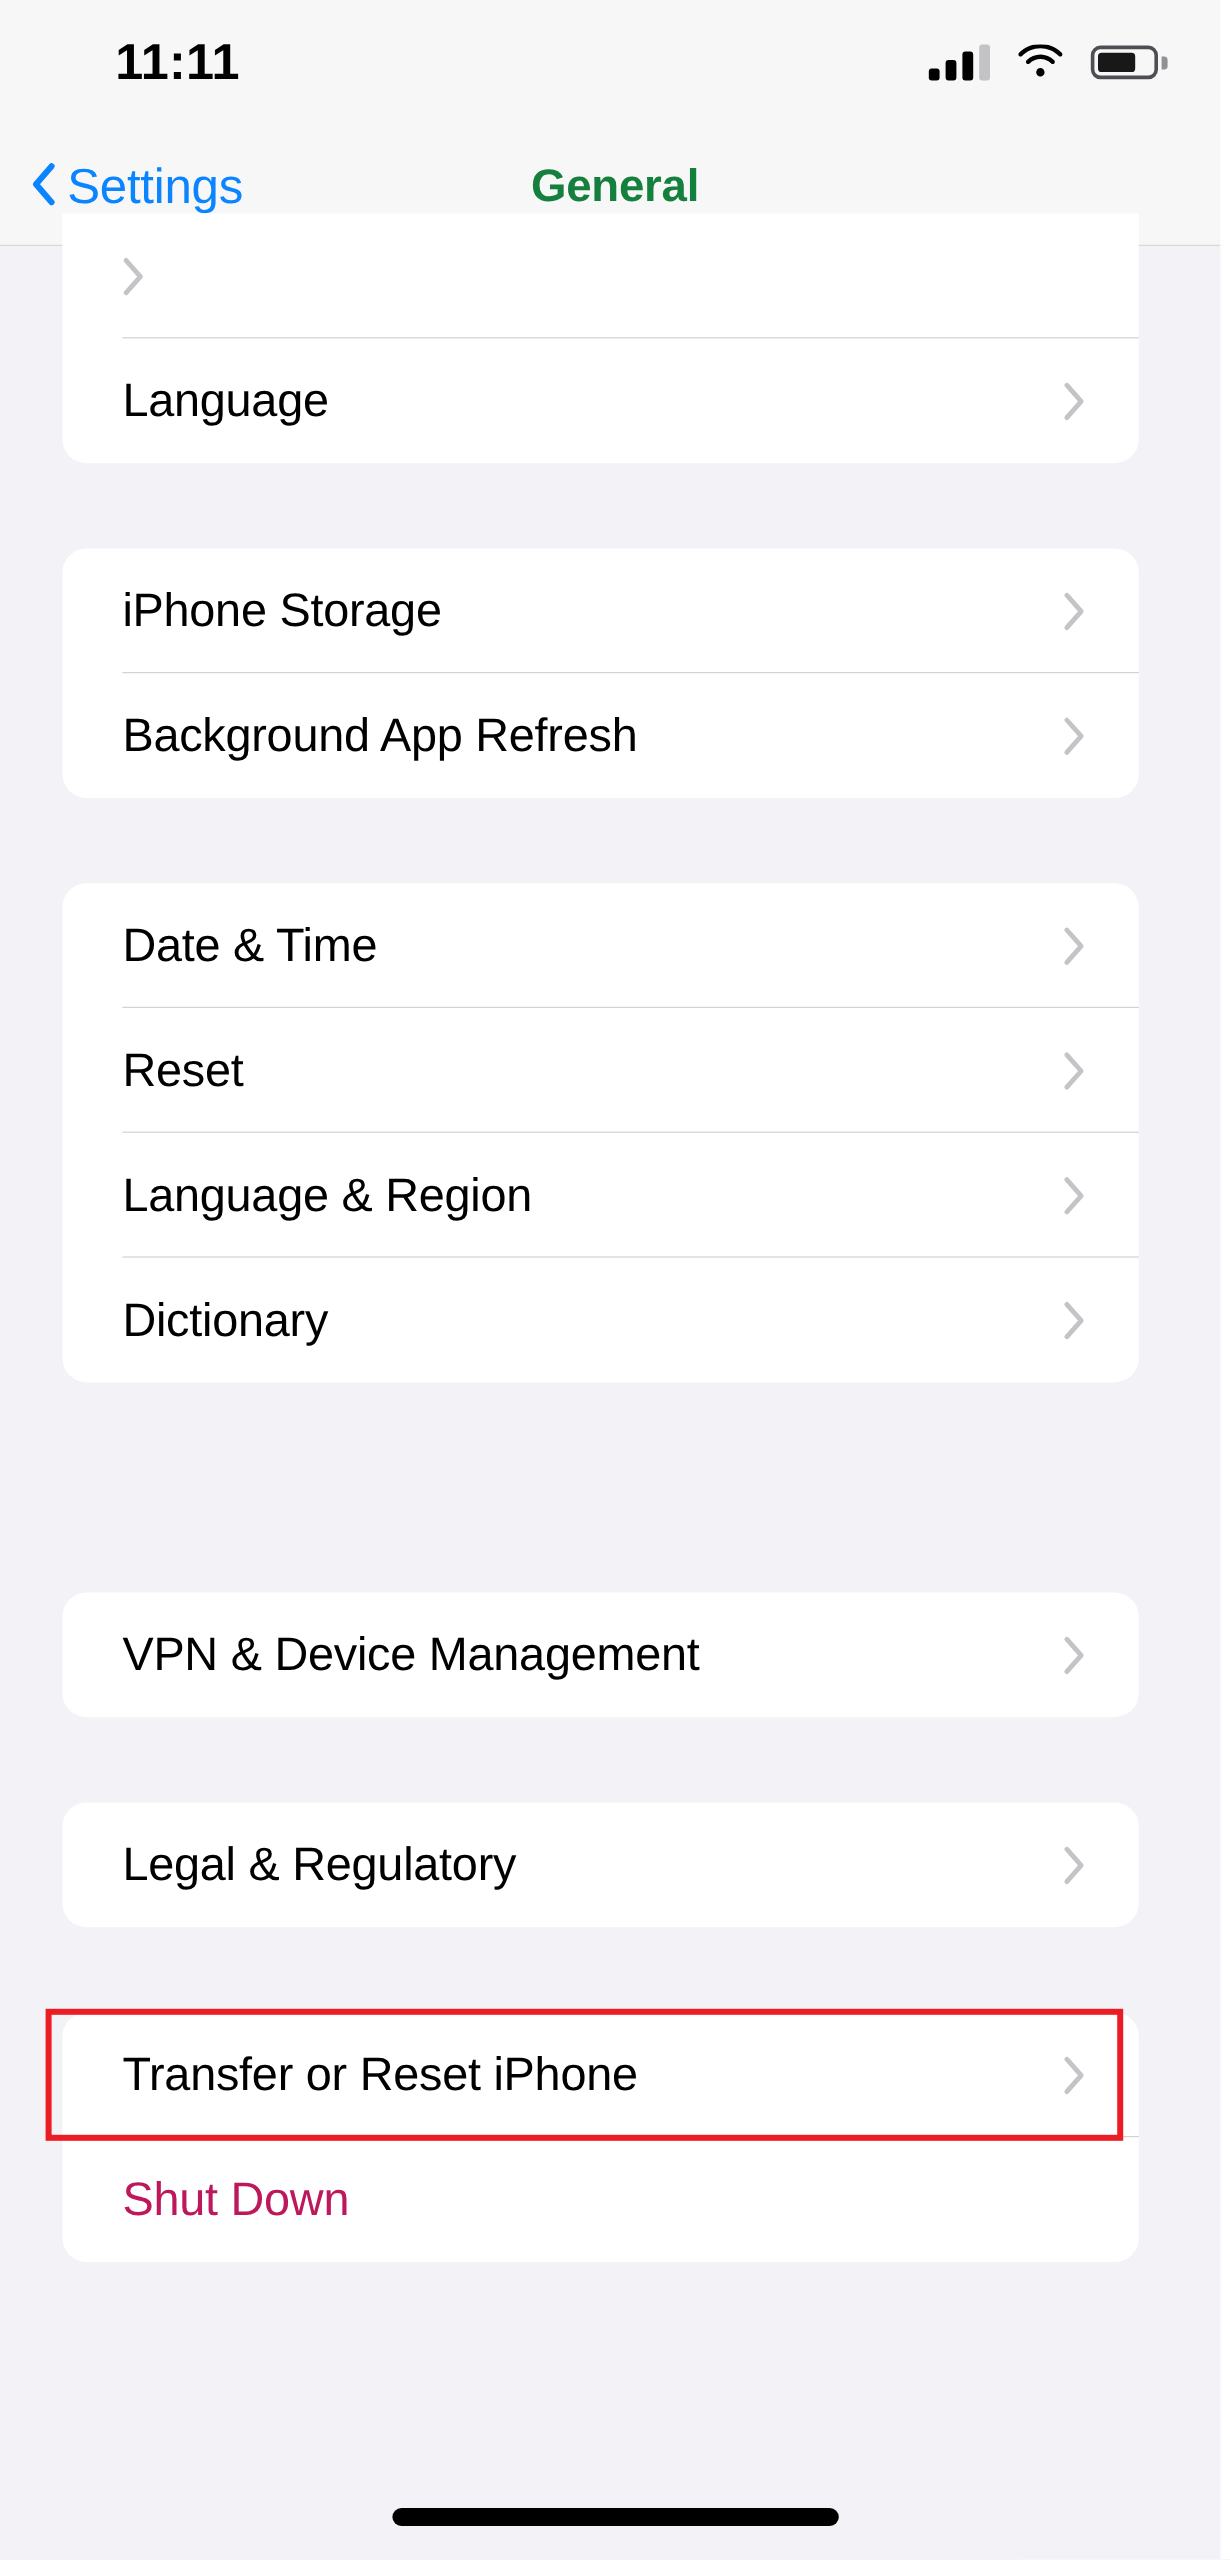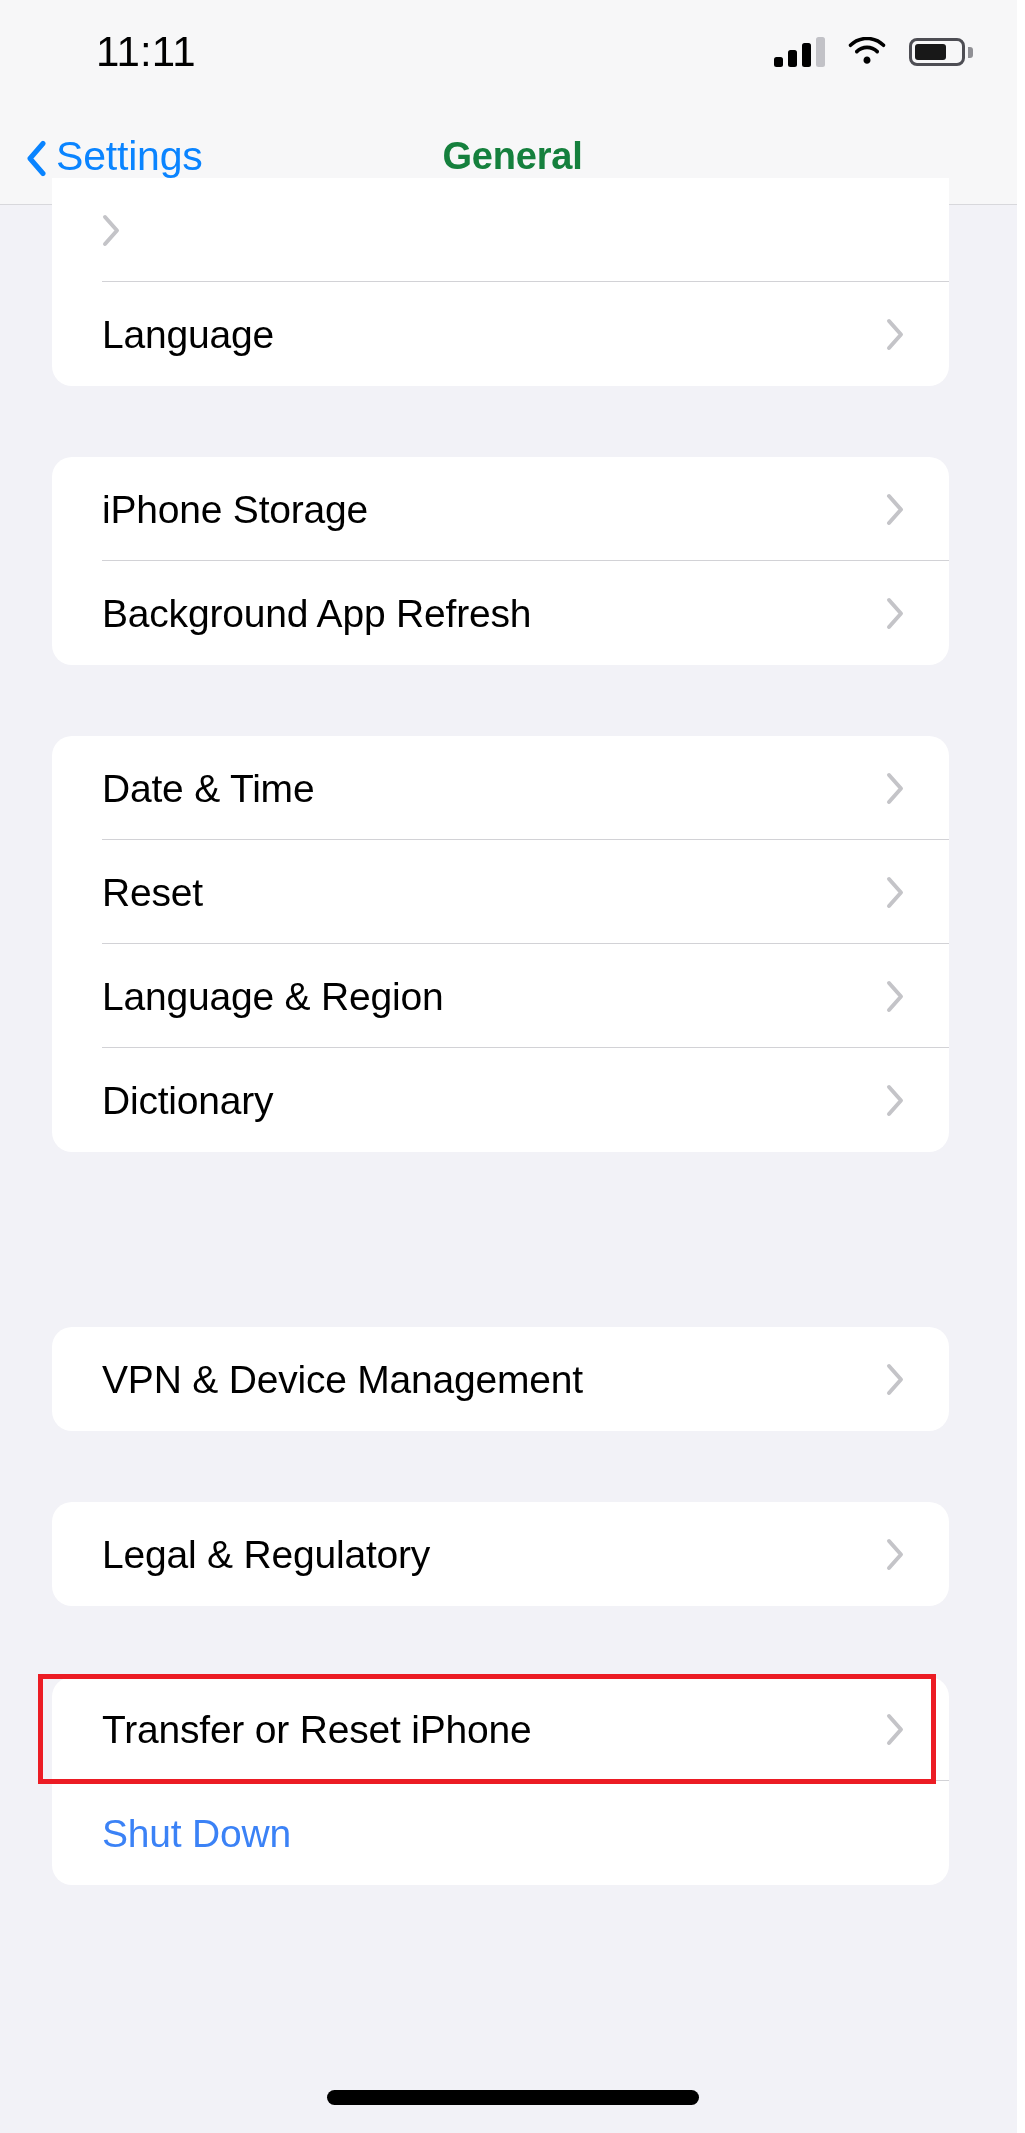--- a/index.html
+++ b/index.html
@@ -33,21 +33,21 @@
     height: 108px;
     background: #f7f7f8;
     display: flex;
     align-items: center;
     justify-content: space-between;
     padding: 0 52px 0 96px;
     box-sizing: border-box;
   }
   #status-time {
     font-size: 42px;
-    font-weight: 400;
+    font-weight: 700;
     color: #000000;
     letter-spacing: 0.2px;
     line-height: 1;
     padding-bottom: 4px;
   }
   #status-icons {
     display: flex;
     align-items: center;
     gap: 22px;
     padding-bottom: 4px;
@@ -107,21 +107,21 @@
     background: #f7f7f8;
     border-bottom: 1px solid #d8d8dc;
     box-sizing: border-box;
   }
   #nav-back {
     position: absolute;
     left: 26px;
     top: 50%;
     transform: translateY(-50%);
     display: flex;
-    align-items: flex-end;
+    align-items: flex-start;
     gap: 10px;
     cursor: pointer;
   }
   #nav-back .chev-left {
     width: 20px;
     height: 36px;
     display: block;
   }
   #nav-back-label {
     font-size: 41px;
@@ -175,21 +175,21 @@
     cursor: pointer;
   }
   .row-label {
     font-size: 39px;
     color: #000000;
     letter-spacing: -0.2px;
     line-height: 1;
     flex: 1;
   }
   .row-label.link {
-    color: #3b82f6;
+    color: #be185d;
   }
   .row .sep {
     position: absolute;
     left: 50px;
     right: 0;
     bottom: 0;
     height: 1px;
     background: #d2d2d6;
   }
   .chev {

